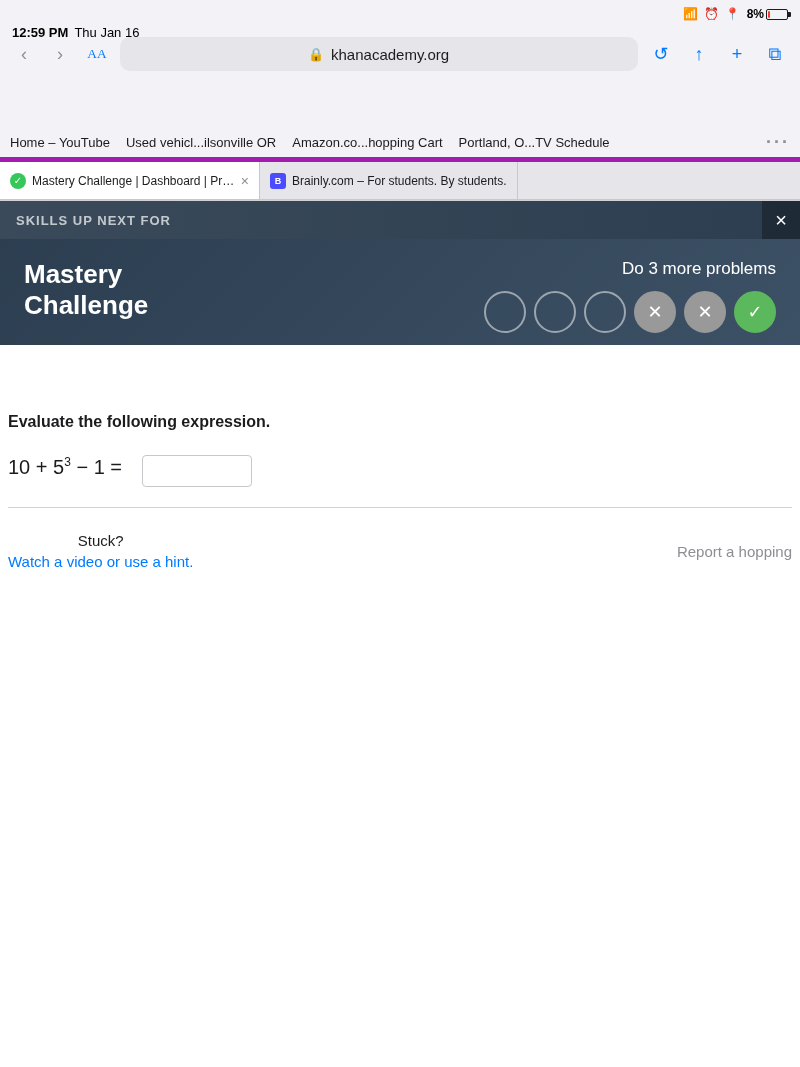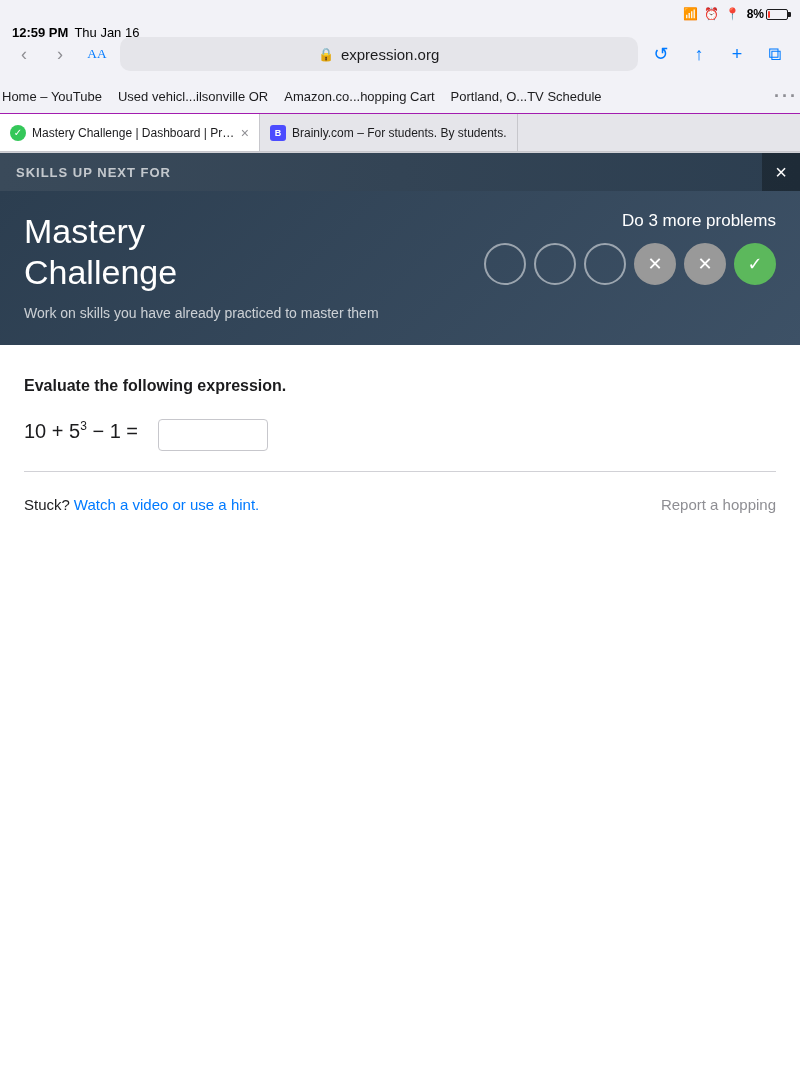--- a/index.html
+++ b/index.html
@@ -64,27 +64,28 @@
     .lock-icon { color: #8e8e93; font-size: 13px; }
     .reload-btn, .share-btn, .add-btn, .tabs-btn {
       width: 30px; height: 30px;
       display: flex; align-items: center; justify-content: center;
       background: none; border: none; cursor: pointer; color: #007aff; font-size: 18px;
     }
 
     
     .bookmarks-bar {
       background: #f2f2f7;
-      border-bottom: 1px solid #a21caf;
-      display: flex;
-      align-items: center;
-      padding: 4px 2px;
+      border-bottom: 5px solid #a21caf;
+      display: flex;
+      align-items: center;
+      padding: 4px 10px;
       gap: 16px;
       height: 34px;
       overflow: hidden;
+      margin-top: 48px;
     }
     .bookmark-item {
       font-size: 13px;
       color: #1c1c1e;
       white-space: nowrap;
       cursor: pointer;
     }
     .bookmark-more {
       margin-left: auto;
       font-size: 18px;
@@ -180,22 +181,22 @@
     }
 
     
     .mastery-header {
       background: linear-gradient(135deg, #2c3e50 0%, #3d5166 100%);
       padding: 20px 24px 24px;
       color: white;
       position: relative;
     }
     .mastery-title {
-      font-size: 34px;
-      font-weight: 400;
+      font-size: 26px;
+      font-weight: 700;
       line-height: 1.2;
       margin-bottom: 0;
     }
     .mastery-subtitle {
       font-size: 14px;
       color: rgba(255,255,255,0.75);
       margin-top: 12px;
     }
     .progress-section {
       position: absolute;
@@ -233,22 +234,23 @@
     }
     .circle.correct {
       background: #5cb85c;
       border: 2.5px solid #5cb85c;
       color: white;
     }
 
     
     .question-area {
       background: white;
-      padding: 32px 24px 24px;
+      padding: 32px 8px 24px;
       min-height: 300px;
+      margin-top: 36px;
     }
     .question-instruction {
       font-size: 16px;
       font-weight: 700;
       color: #1c1c1e;
       margin-bottom: 24px;
     }
     .math-expression {
       font-size: 20px;
       color: #1c1c1e;
@@ -348,21 +350,21 @@
   </div>
 </div>
 
 <div class="browser-chrome">
   <div class="browser-toolbar">
     <button class="nav-btn">‹</button>
     <button class="nav-btn">›</button>
     <button class="reader-btn">AA</button>
     <div class="address-bar">
       <span class="lock-icon">🔒</span>
-      <span class="address-text">expression.org</span>
+      <span class="address-text">khanacademy.org</span>
     </div>
     <button class="reload-btn">↺</button>
     <button class="share-btn">↑</button>
     <button class="add-btn">+</button>
     <button class="tabs-btn">⧉</button>
   </div>
 
   <div class="bookmarks-bar">
     <span class="bookmark-item">Home – YouTube</span>
     <span class="bookmark-item">Used vehicl...ilsonville OR</span>
@@ -388,21 +390,20 @@
   </div>
 </div>
 
 <div class="skills-banner">
   <span class="skills-banner-text">SKILLS UP NEXT FOR</span>
   <div class="banner-close">×</div>
 </div>
 
 <div class="mastery-header">
   <div class="mastery-title">Mastery<br>Challenge</div>
-  <div class="mastery-subtitle">Work on skills you have already practiced to master them</div>
   <div class="progress-section">
     <div class="do-more-label">Do 3 more problems</div>
     <div class="progress-circles">
       <div class="circle empty"></div>
       <div class="circle empty"></div>
       <div class="circle empty"></div>
       <div class="circle wrong">✕</div>
       <div class="circle wrong">✕</div>
       <div class="circle correct">✓</div>
     </div>
@@ -410,19 +411,19 @@
 </div>
 
 <div class="question-area">
   <div class="question-instruction">Evaluate the following expression.</div>
   <div class="math-expression">
     <span class="math-expr-text">10 + 5<sup>3</sup> − 1 =</span>
     <input class="math-answer-input" type="text" placeholder="" style="">
   </div>
   <div class="divider"></div>
   <div class="hint-row">
-    <div style="display: flex; align-items: center; gap: 4px;">
+    <div style="display: flex; align-items: center; gap: 4px; flex-direction: column;">
       <span class="stuck-text">Stuck?</span>
       <a class="hint-link">Watch a video or use a hint.</a>
     </div>
     <span class="report-link">Report a hopping</span>
   </div>
 </div>
 
 </body></html>

